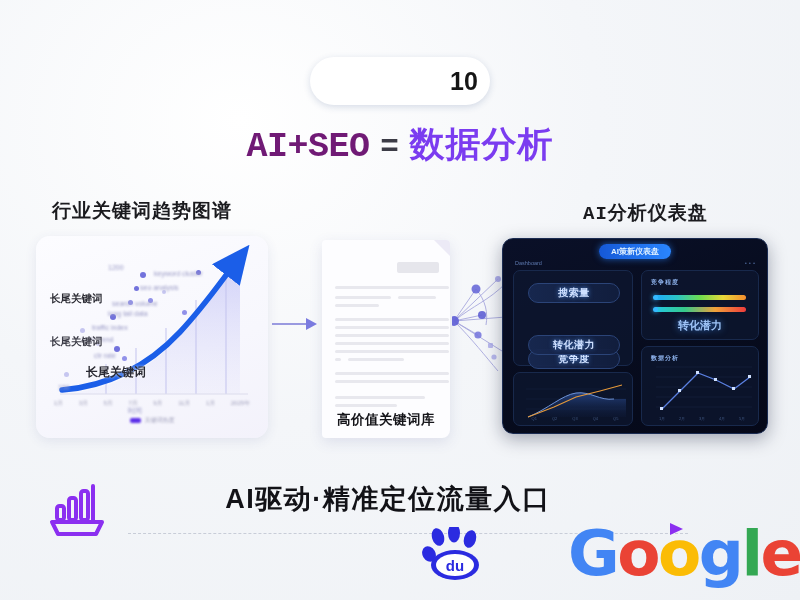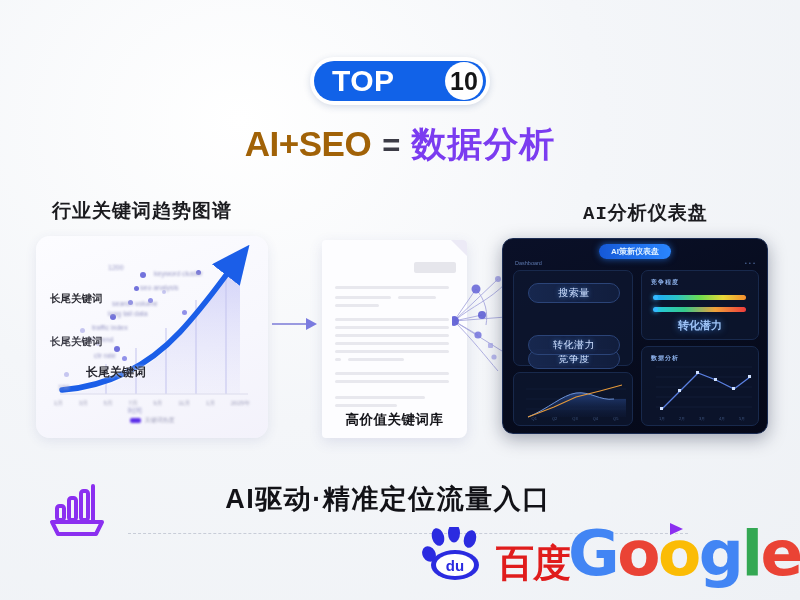--- a/index.html
+++ b/index.html
@@ -43,21 +43,21 @@
     color: #151515; font-weight: bold; font-size: 25px;
   }
 
   
   #headline {
     position: absolute; left: 0; top: 126px; width: 800px;
     text-align: center;
     font-size: 35px; font-weight: bold; line-height: 1;
     white-space: nowrap;
   }
-  #headline .seo { color: #a16207; letter-spacing: -.5px; }
+  #headline .seo { color: #701a75; letter-spacing: -.5px; font-family: Liberation Mono, monospace; }
   #headline .eq  { color: #3c3c46; margin: 0 11px; font-size: 31px; }
   #headline .cn  { color: #7b3cf0; letter-spacing: 1px; }
 
   
   .sec-title {
     position: absolute;
     font-size: 19px; font-weight: bold; color: #1b1b1f;
     letter-spacing: 1px; white-space: nowrap; font-family: Liberation Mono, monospace;
   }
   #title-chart { left: 52px; top: 198px; }
@@ -107,21 +107,21 @@
   }
   .legend .sw { width: 11px; height: 5px; border-radius: 2px; background: #5b2fe8; }
   .legend .lb { font-size: 6px; color: #9d9db8; }
 
   
   #arrow1 { position: absolute; left: 272px; top: 317px; }
 
   
   #doc-card {
     position: absolute; left: 322px; top: 240px;
-    width: 145px; height: 198px;
+    width: 128px; height: 198px;
     background: #fdfdff;
     border-radius: 4px 4px 8px 4px;
     box-shadow: 0 4px 14px rgba(70,80,150,.13);
     overflow: hidden;
   }
   #doc-card .corner {
     position: absolute; right: 0; top: 0;
     border-width: 0 16px 16px 0;
     border-style: solid;
     border-color: transparent #eceaf6 transparent transparent;
@@ -183,21 +183,21 @@
   #panel-gauge { left: 138px; top: 31px; width: 118px; height: 70px; }
   #panel-line  { left: 138px; top: 107px; width: 118px; height: 80px; }
   #panel-area  { left: 10px; top: 133px; width: 120px; height: 54px; }
 
   .pillbtn {
     position: absolute; left: 14px;
     width: 92px; height: 20px; border-radius: 10px;
     background: linear-gradient(90deg, rgba(24,40,80,.95), rgba(18,30,62,.95));
     border: 1px solid #2b4478;
     display: flex; align-items: center; justify-content: center;
-    color: #cfe0ff; font-size: 10px; font-weight: normal;
+    color: #cfe0ff; font-size: 10px; font-weight: bold;
     letter-spacing: .5px;
     text-shadow: 0 0 5px rgba(90,160,255,.75);
     filter: blur(.2px);
   }
   .panel-h {
     position: absolute; left: 9px; top: 7px;
     font-size: 6px; color: #8fb4ee; font-weight: bold;
     filter: blur(.6px); letter-spacing: 1px;
   }
   .gbar {
@@ -228,42 +228,39 @@
     text-align: center;
     font-size: 27px; font-weight: bold; color: #121217;
     letter-spacing: 1.5px; white-space: nowrap;
   }
   #footer-rule {
     position: absolute; left: 128px; top: 533px; width: 560px; height: 0;
     border-top: 1px dashed #c8cdd8;
   }
   #bar-icon { position: absolute; left: 46px; top: 482px; }
 
-  #baidu-logo { position: absolute; left: 422px; top: 527px; display: flex; align-items: flex-end; gap: 8px; }
+  #baidu-logo { position: absolute; left: 422px; top: 527px; display: flex; align-items: flex-end; }
   #baidu-cn {
     color: #e01c1c; font-size: 38px; font-weight: bold;
     letter-spacing: -1px; line-height: .95; margin-left: 2px;
   }
   #google-logo {
     position: absolute; left: 568px; top: 522px;
     font-size: 63px; font-weight: bold; line-height: 1;
     letter-spacing: -2.5px;
     font-family: "DejaVu Sans", sans-serif;
   }
   .g-b { color: #4285f4; } .g-r { color: #ea4335; }
   .g-y { color: #fbbc05; } .g-g { color: #34a853; }
   #play-marker { position: absolute; left: 668px; top: 521px; }
 </style>
 </head>
 <body>
 
 <div id="top-badge">
-  <div class="pill">
-    <span class="top-word">TOP</span>
-  </div>
   <div class="num-circle">10</div>
 </div>
 
 <div id="headline">
   <span class="seo">AI+SEO</span><span class="eq">=</span><span class="cn">数据分析</span>
 </div>
 
 <div class="sec-title" id="title-chart">行业关键词趋势图谱</div>
 <div class="sec-title" id="title-dash">AI分析仪表盘</div>
 
@@ -478,20 +475,19 @@
     <g fill="#2b2be0">
       <ellipse cx="16" cy="10" rx="6" ry="9" transform="rotate(-16 16 10)"></ellipse>
       <ellipse cx="32" cy="6" rx="6" ry="9.5"></ellipse>
       <ellipse cx="48" cy="12" rx="6" ry="9" transform="rotate(16 48 12)"></ellipse>
       <ellipse cx="7" cy="27" rx="6.5" ry="8" transform="rotate(-30 7 27)"></ellipse>
     </g>
     <ellipse cx="33" cy="38" rx="24" ry="15" fill="#2b2be0"></ellipse>
     <ellipse cx="33" cy="38" rx="19" ry="11" fill="#ffffff"></ellipse>
     <text x="33" y="44" text-anchor="middle" font-size="15" font-weight="bold" fill="#2b2be0" font-family="Liberation Sans, sans-serif">du</text>
   </svg>
-  <span id="baidu-cn">百度</span>
 </div>
 
 <div id="google-logo"><span class="g-b">G</span><span class="g-r">o</span><span class="g-y">o</span><span class="g-b">g</span><span class="g-g">l</span><span class="g-r">e</span></div>
 
 <svg id="play-marker" width="18" height="16" viewBox="0 0 18 16">
   <path d="M2,2 L15,8 L2,14 Z" fill="#8b2ff0"></path>
 </svg>
 
 </body></html>

